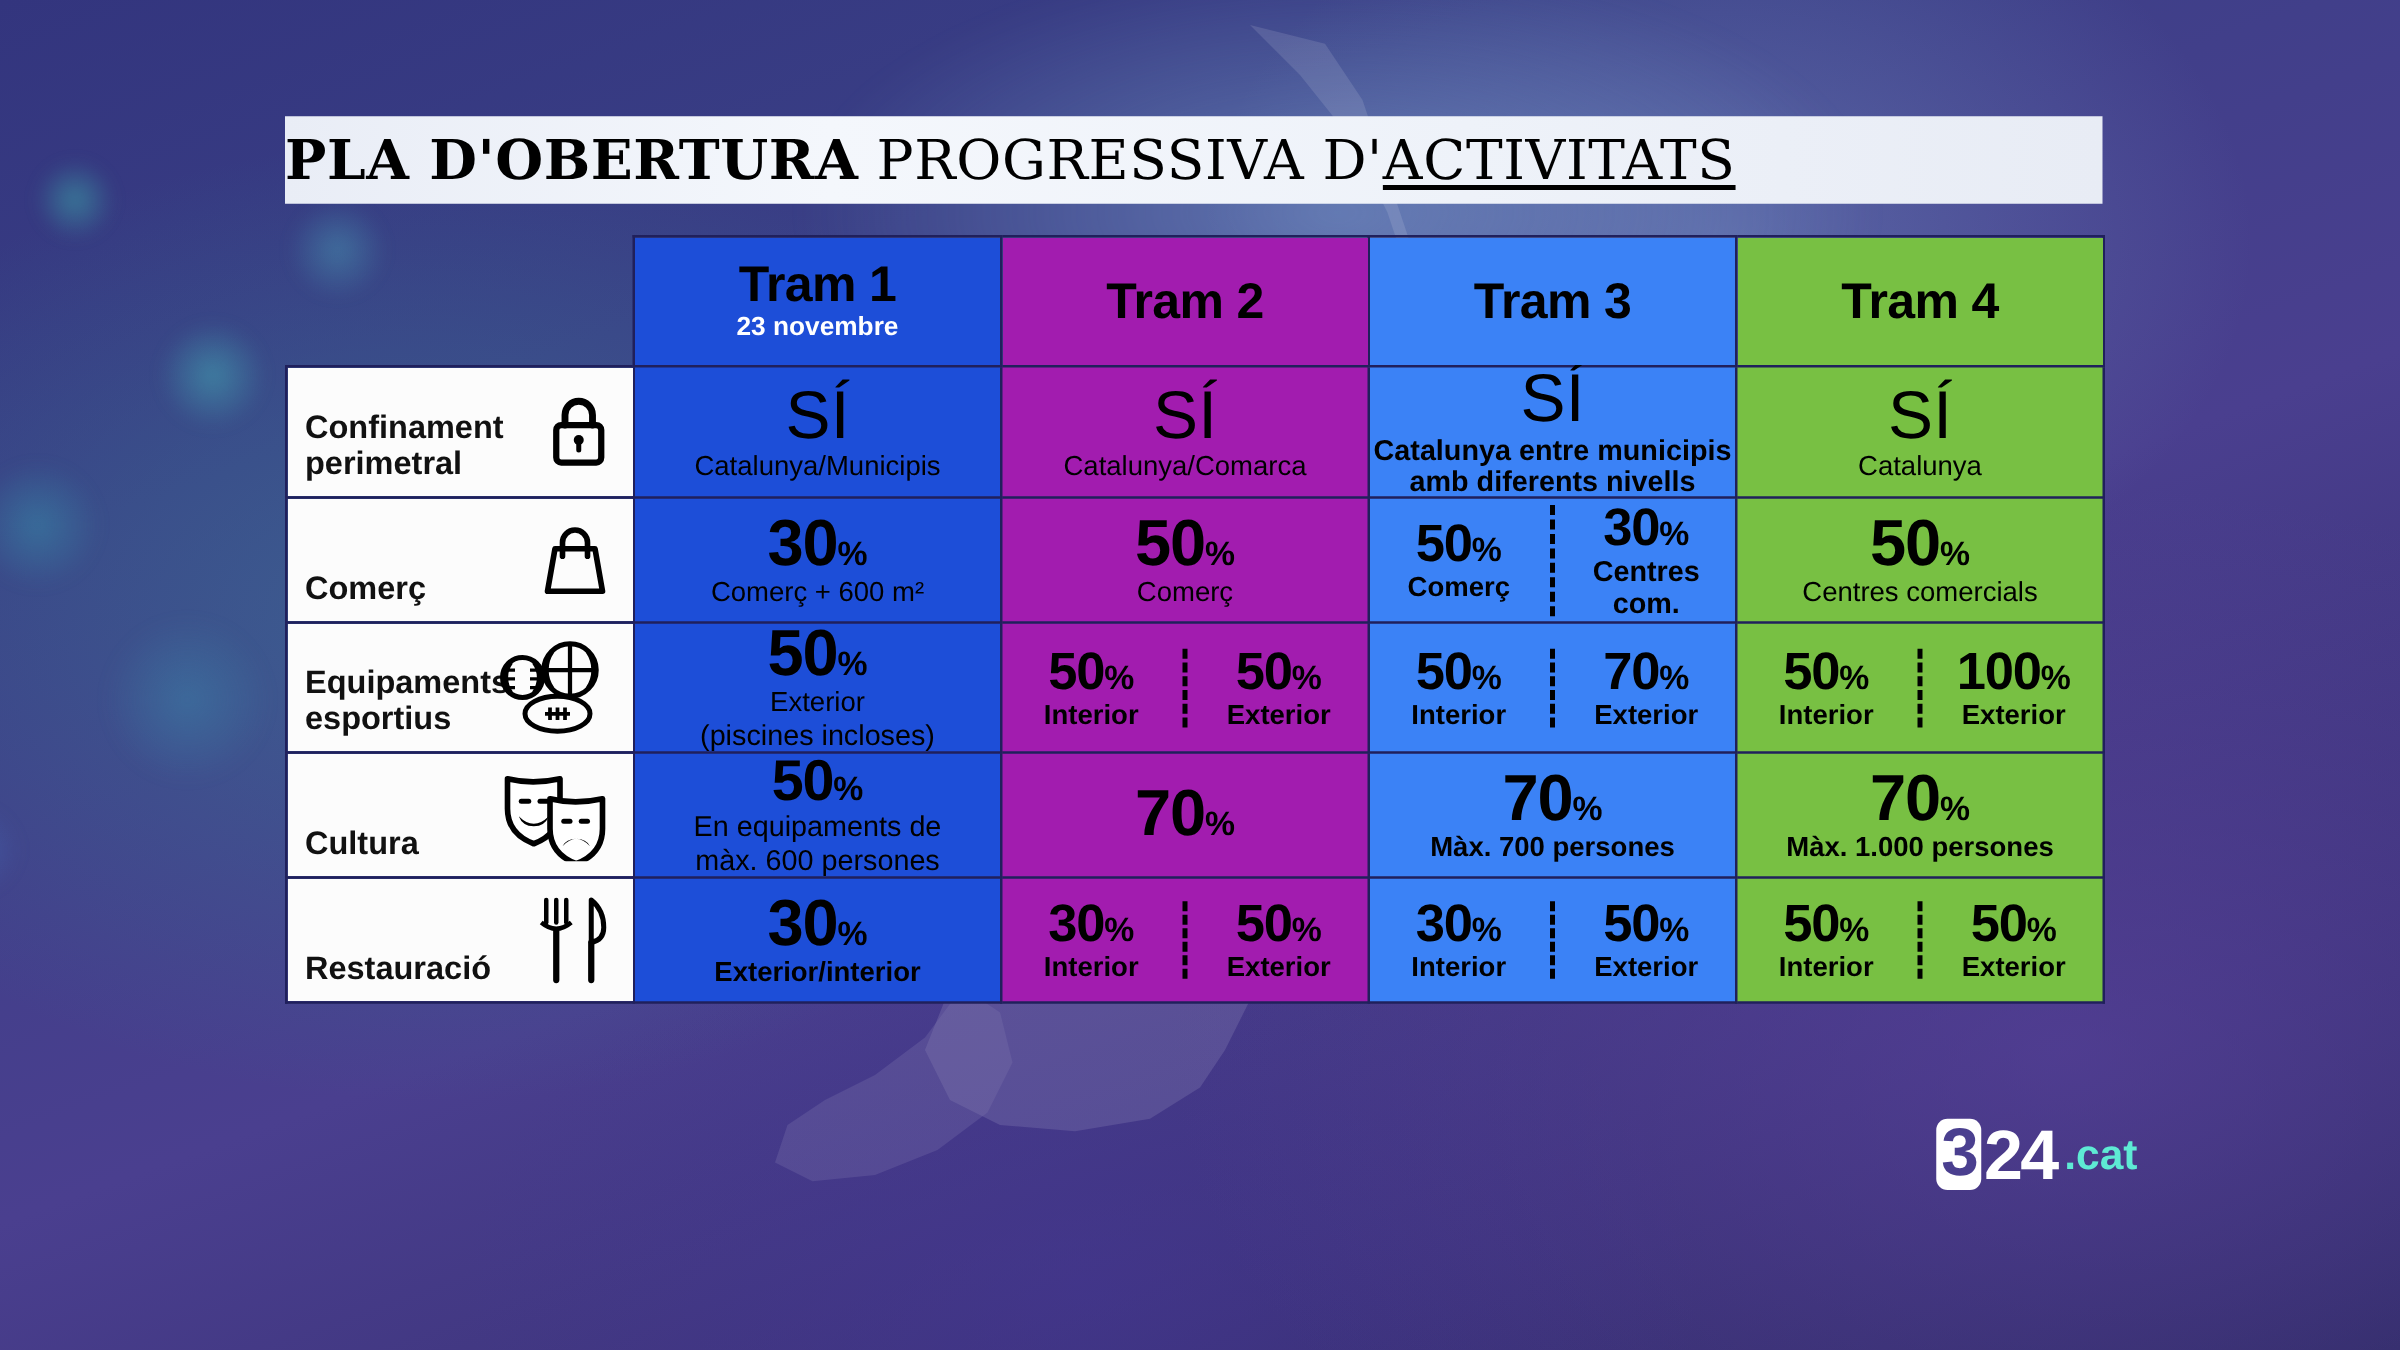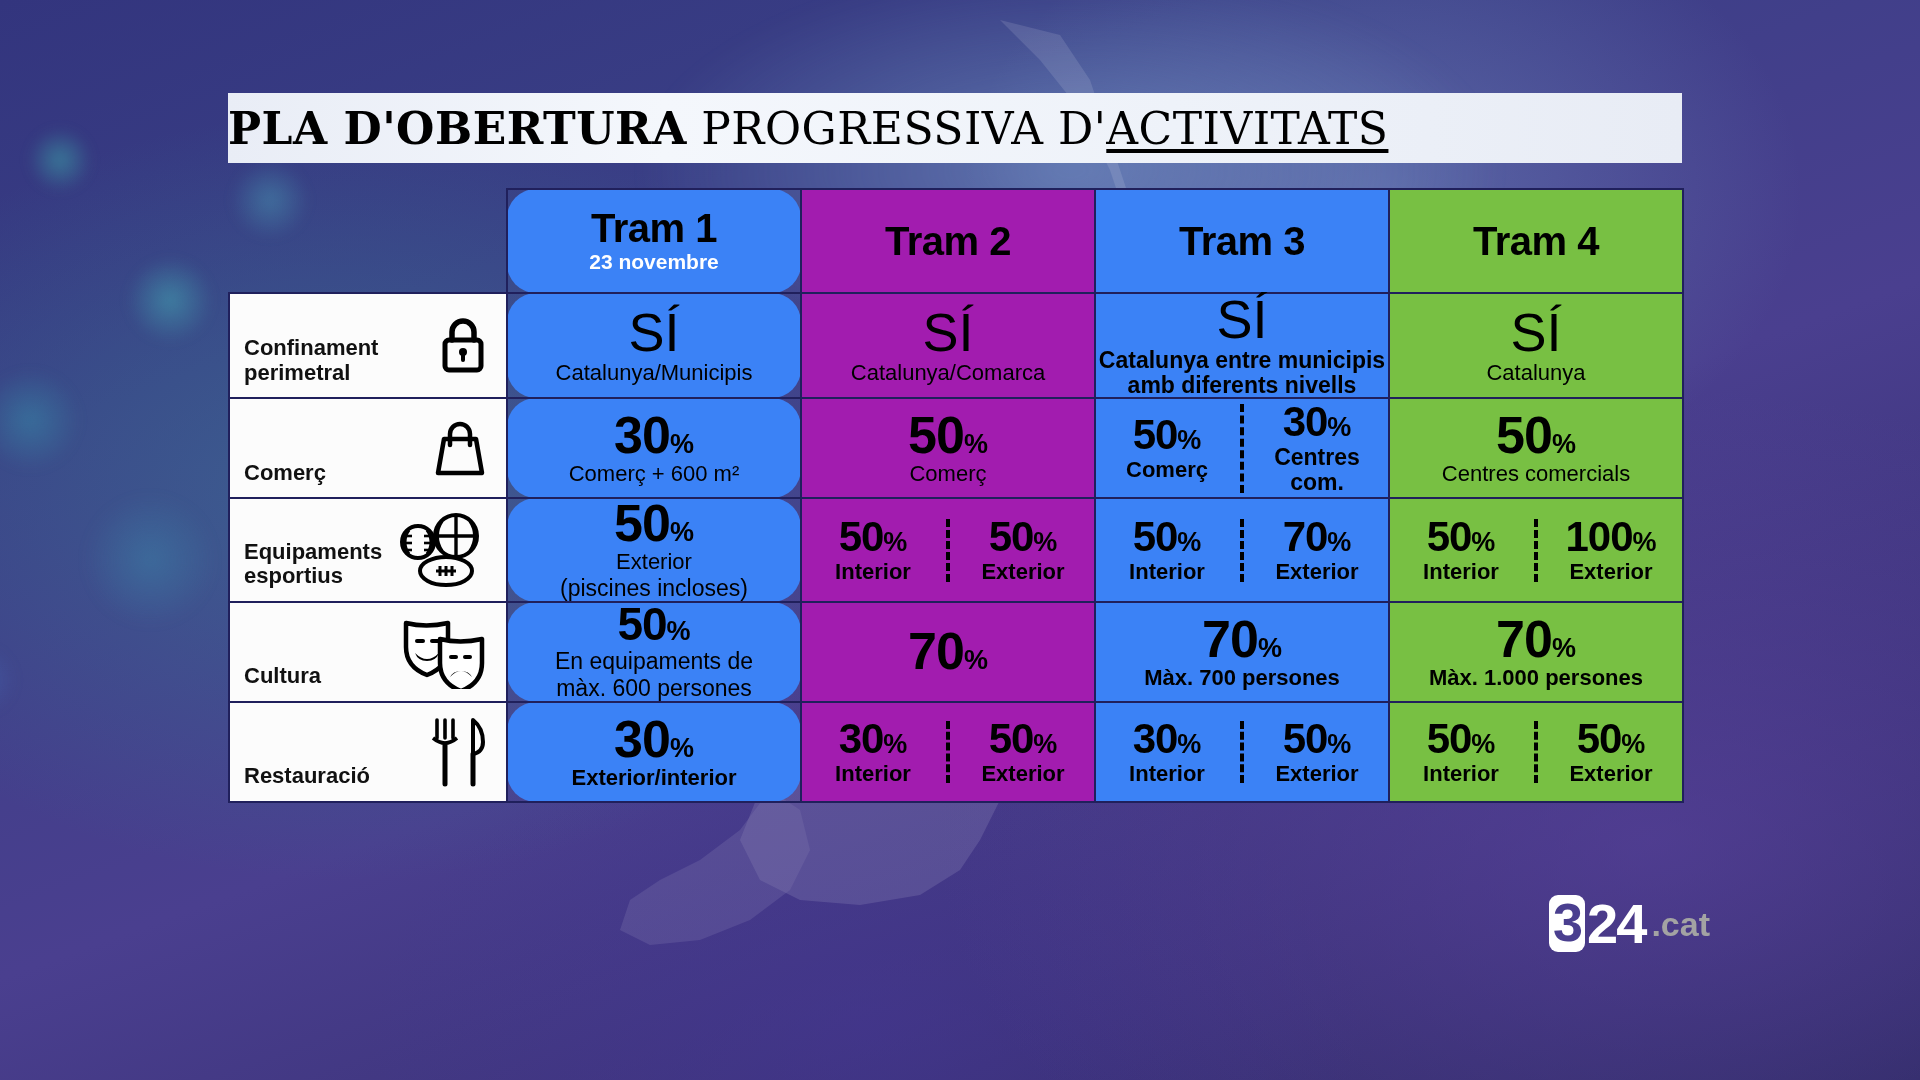--- a/index.html
+++ b/index.html
@@ -78,35 +78,35 @@
     font-size:40px; font-weight:bold; color:#000;
     line-height:1.0; letter-spacing:-0.5px;
   }
   .hdr .hdate {
     font-size:21px; color:#fff; margin-top:2px; line-height:1.1;
   }
   .hdr .hdate b { font-weight:bold; }
   .hdr-blank { background:transparent; border:none !important; }
 
   
-  .t1 { background:#3b82f6;border-radius:29px; }
+  .t1 { background:#1d4ed8; }
   .t2 { background:#a21caf; }
   .t3 { background:#3b82f6; }
   .t4 { background:#78c043; }
 
   
   .lbl {
     background:#fcfcfc;
     position:relative;
     height:100px;
     padding:0 10px 0 14px;
   }
   .lbl .ltext {
     position:absolute; left:14px; bottom:12px;
-    font-size:22px; font-weight:bold; color:#111; line-height:1.12;
+    font-size:26px; font-weight:bold; color:#111; line-height:1.12;
     text-align:left; max-width:170px;
   }
   .lbl .licon {
     position:absolute; right:16px; top:50%; transform:translateY(-50%);
     display:flex; align-items:center; justify-content:center;
   }
 
   
   .cell { text-align:center; padding:4px 6px;margin-left:48px; }
   .big  { font-size:52px; font-weight:bold; color:#000; line-height:0.94; letter-spacing:-1px; }
@@ -134,21 +134,21 @@
     line-height:1;
   }
   #logo .three-box {
     background:#fff; color:#4a3f8f; border-radius:9px;
     padding:0 4px 3px 4px; margin-right:2px;
     font-size:54px; font-weight:bold; line-height:1;
     display:inline-block;
     -webkit-text-stroke:0;
   }
   #logo .dotcat {
-    font-size:34px; font-weight:bold; color:#a3a3a3; margin-left:4px; line-height:1;
+    font-size:34px; font-weight:bold; color:#5eead4; margin-left:4px; line-height:1;
   }
 
   svg { display:block; }
 </style>
 </head>
 <body>
 
 <div id="bg">
   <div class="bg-base"></div>
   <div class="bg-corona"></div>

